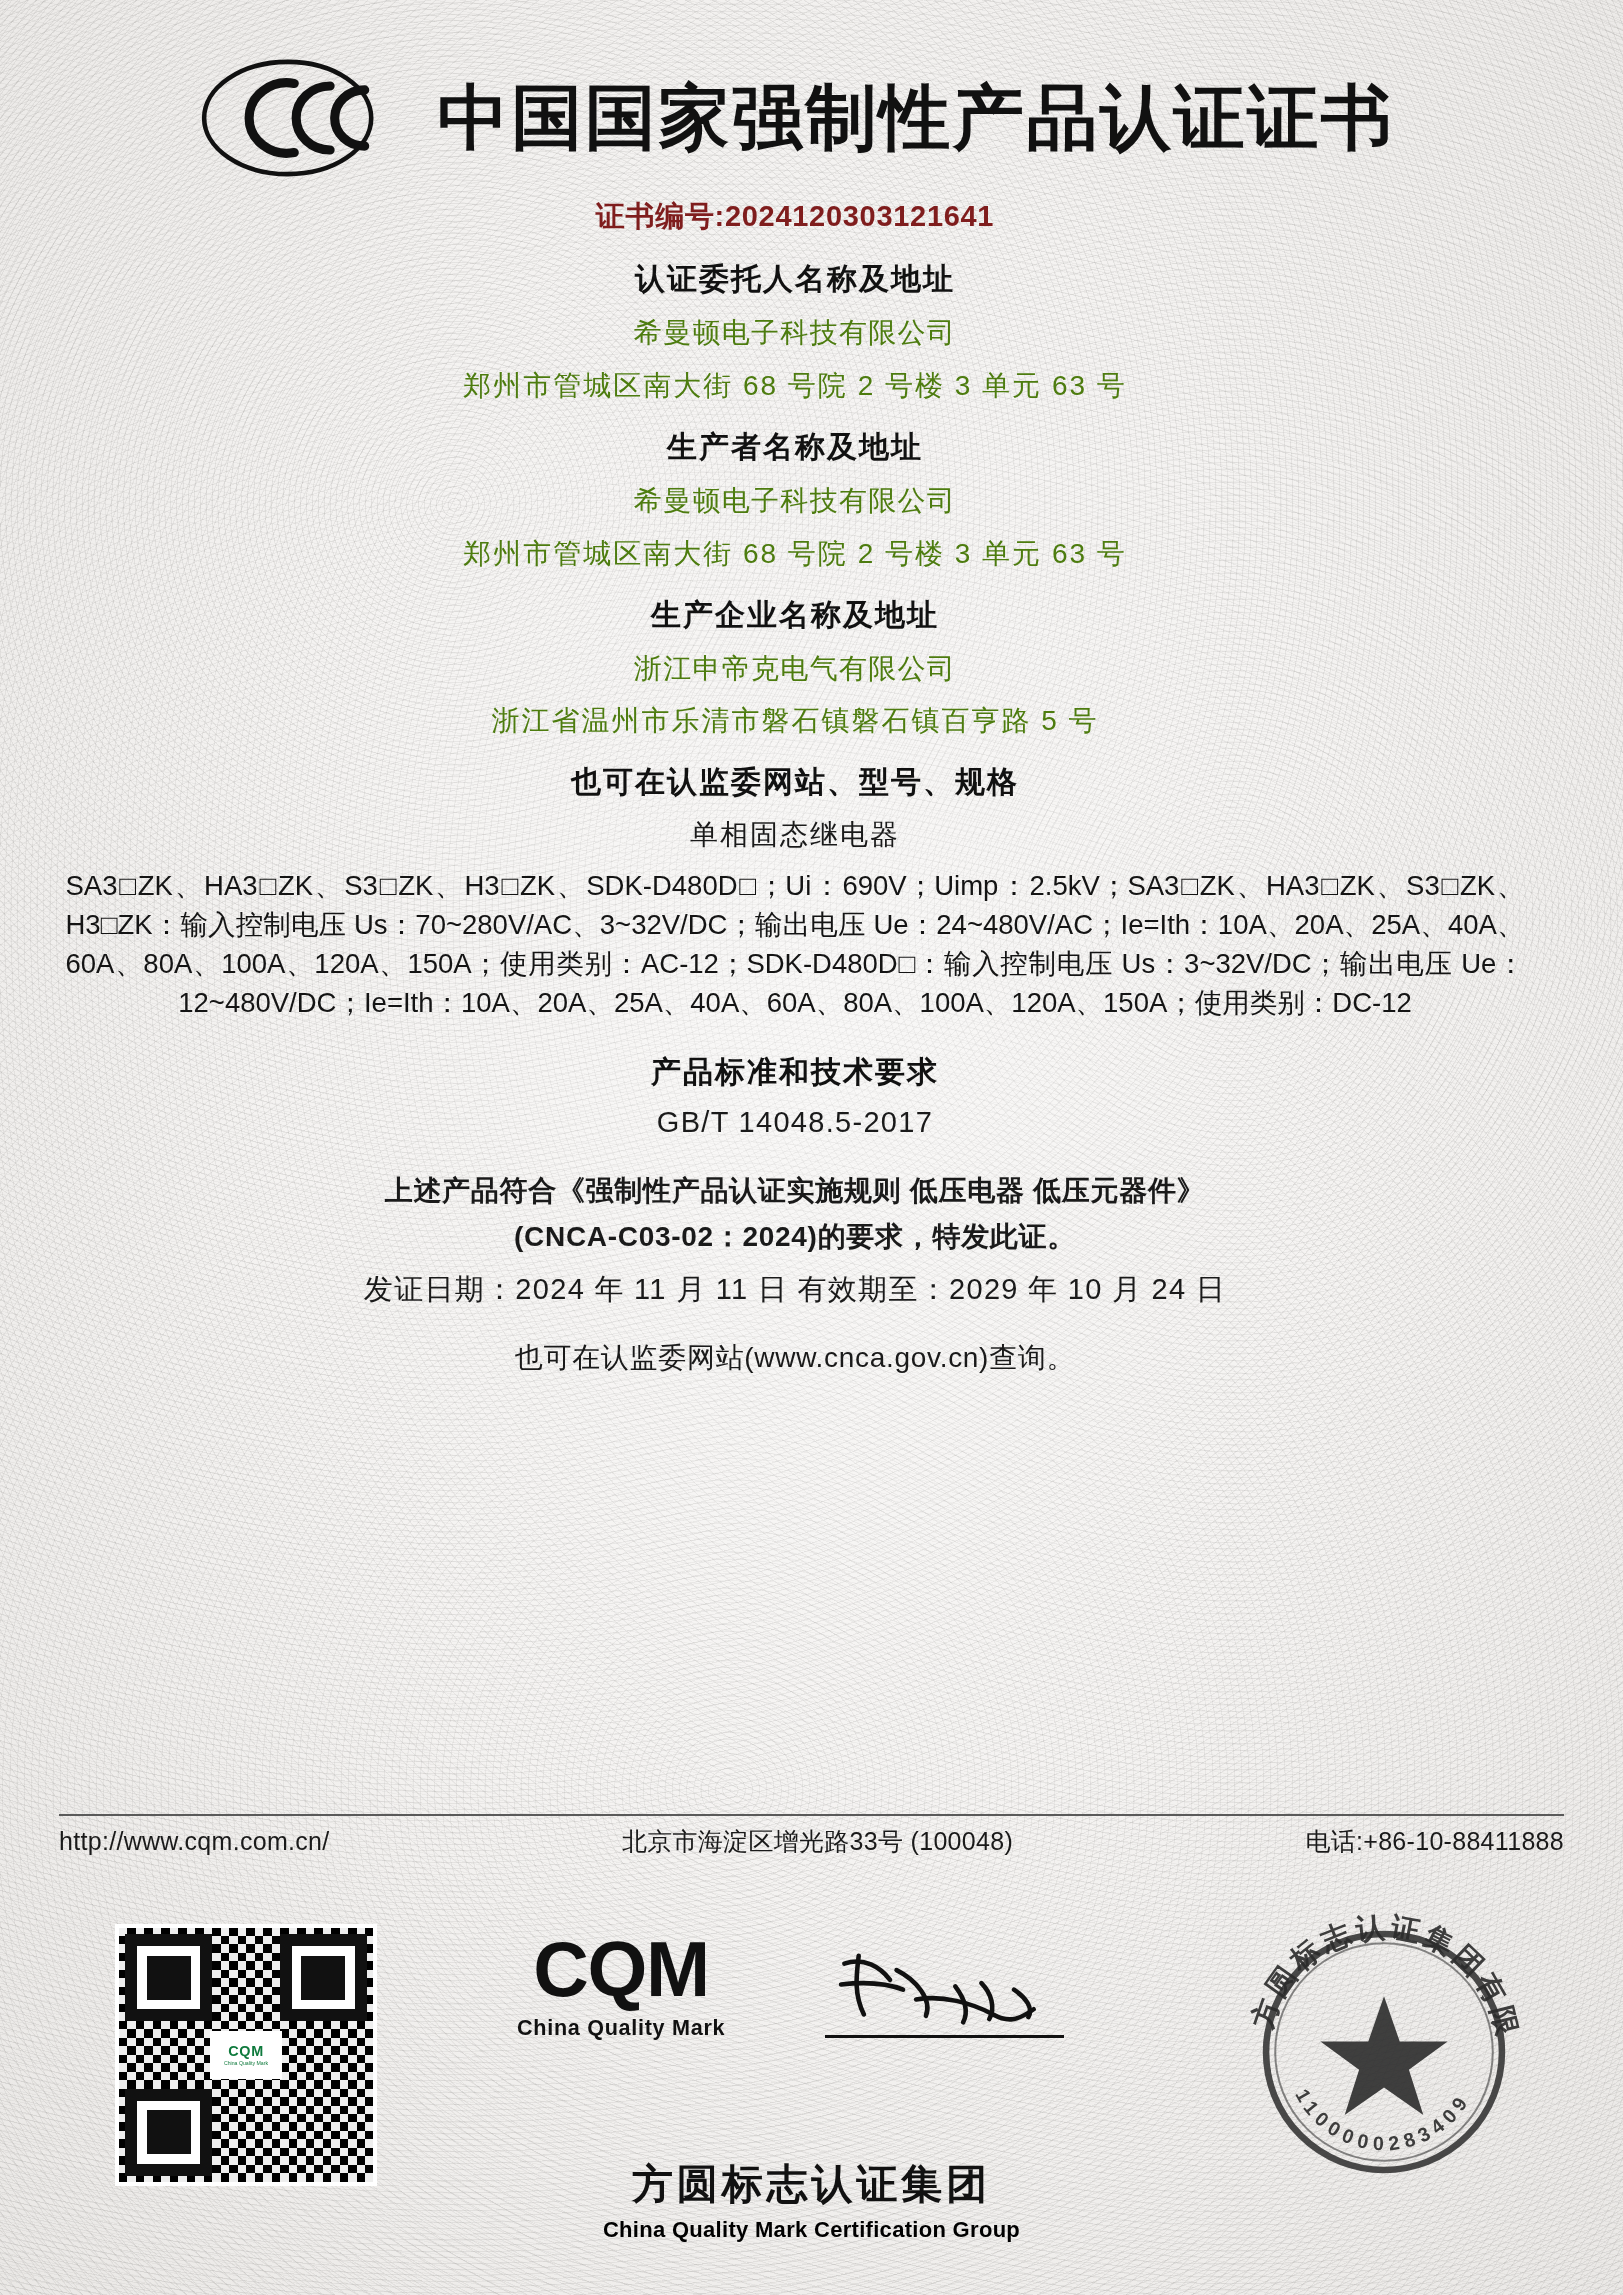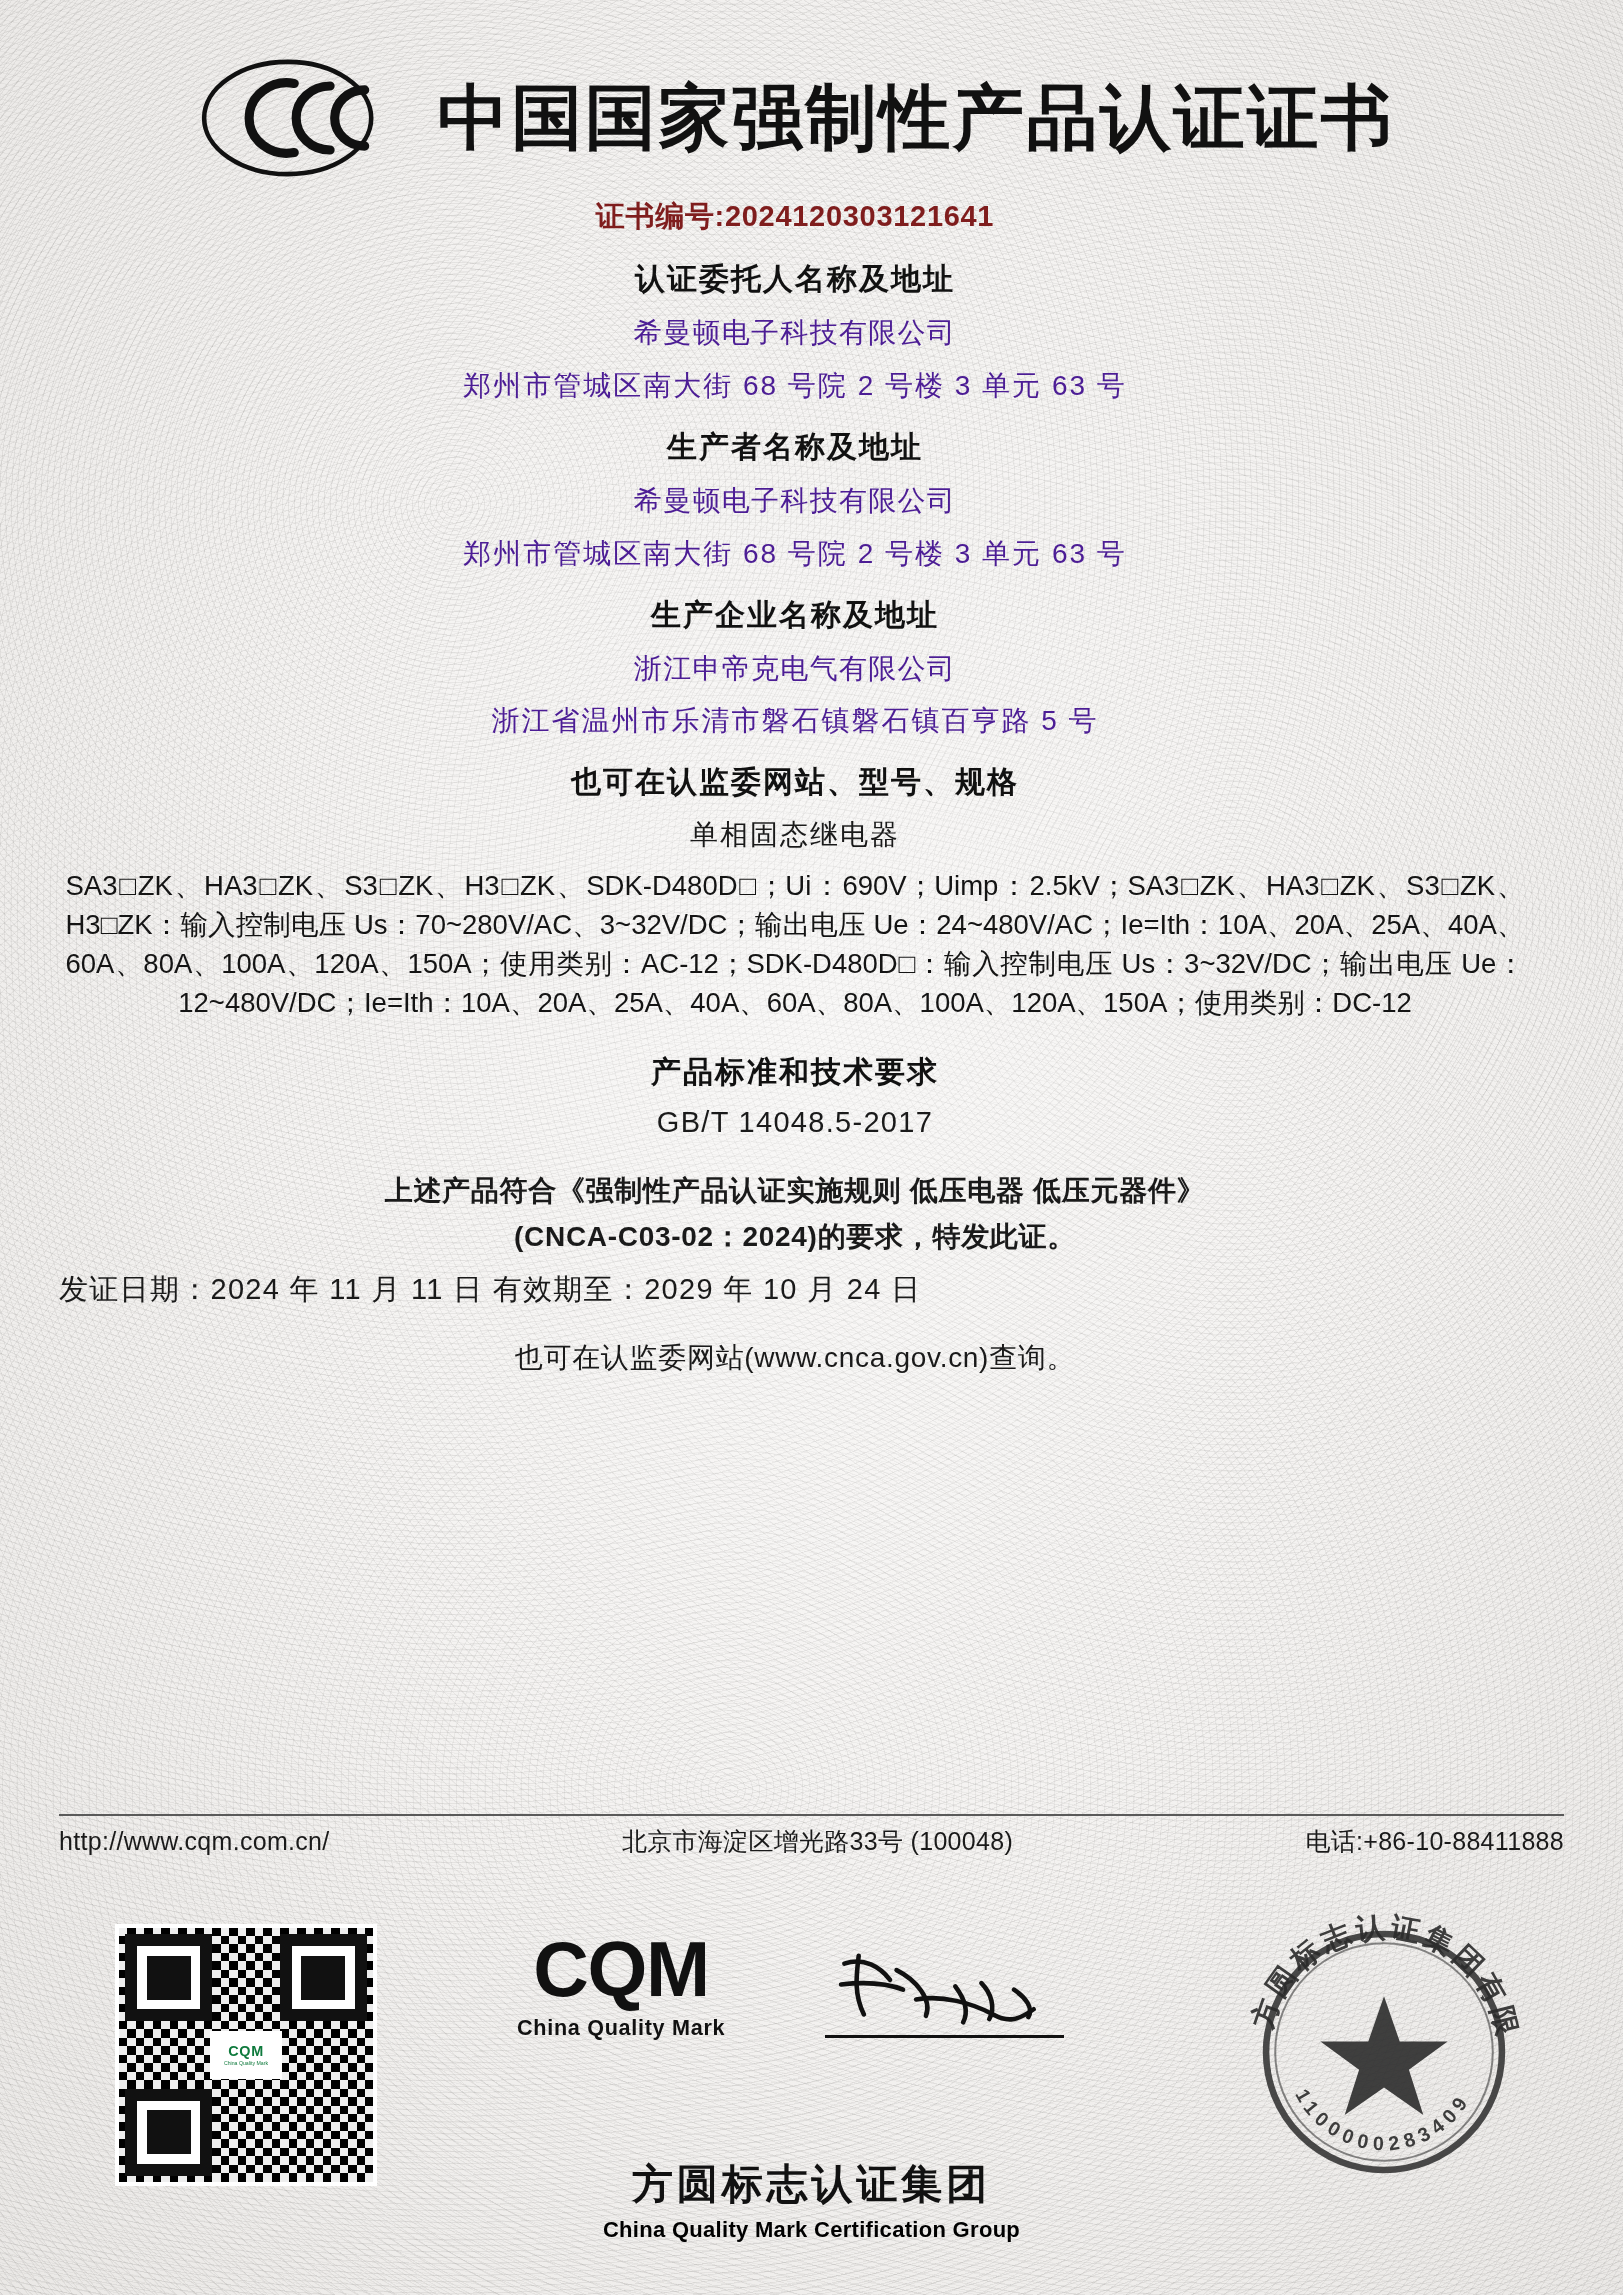--- a/index.html
+++ b/index.html
@@ -81,21 +81,21 @@
     font-size: 30px;
     font-weight: 700;
     letter-spacing: 2px;
     color: #111;
   }
   .sec-line {
     font-size: 28px;
     font-weight: 500;
     letter-spacing: 1.3px;
     margin-top: 14.4px;
-    color: #4c1d95;
+    color: #4d7c0f;
   }
   .sec-line.sp { letter-spacing: 2px; }
 
   .product-name {
     font-size: 28px;
     margin-top: 13px;
     letter-spacing: 2px;
   }
 
   
@@ -123,21 +123,21 @@
     margin-top: 31px;
     text-align: center;
     font-size: 28px;
     line-height: 1.5;
     letter-spacing: 0.7px;
   }
   .statement div { margin-top: 3.9px; font-weight: bold; }
 
   .dates {
     margin-top: 11.8px;
-    text-align: left;
+    text-align: center;
     font-size: 29px;
     letter-spacing: 1.3px;
   }
 
   .verify {
     margin-top: 26px;
     text-align: center;
     font-size: 28px;
     line-height: 1.55;
     letter-spacing: 0.7px;

